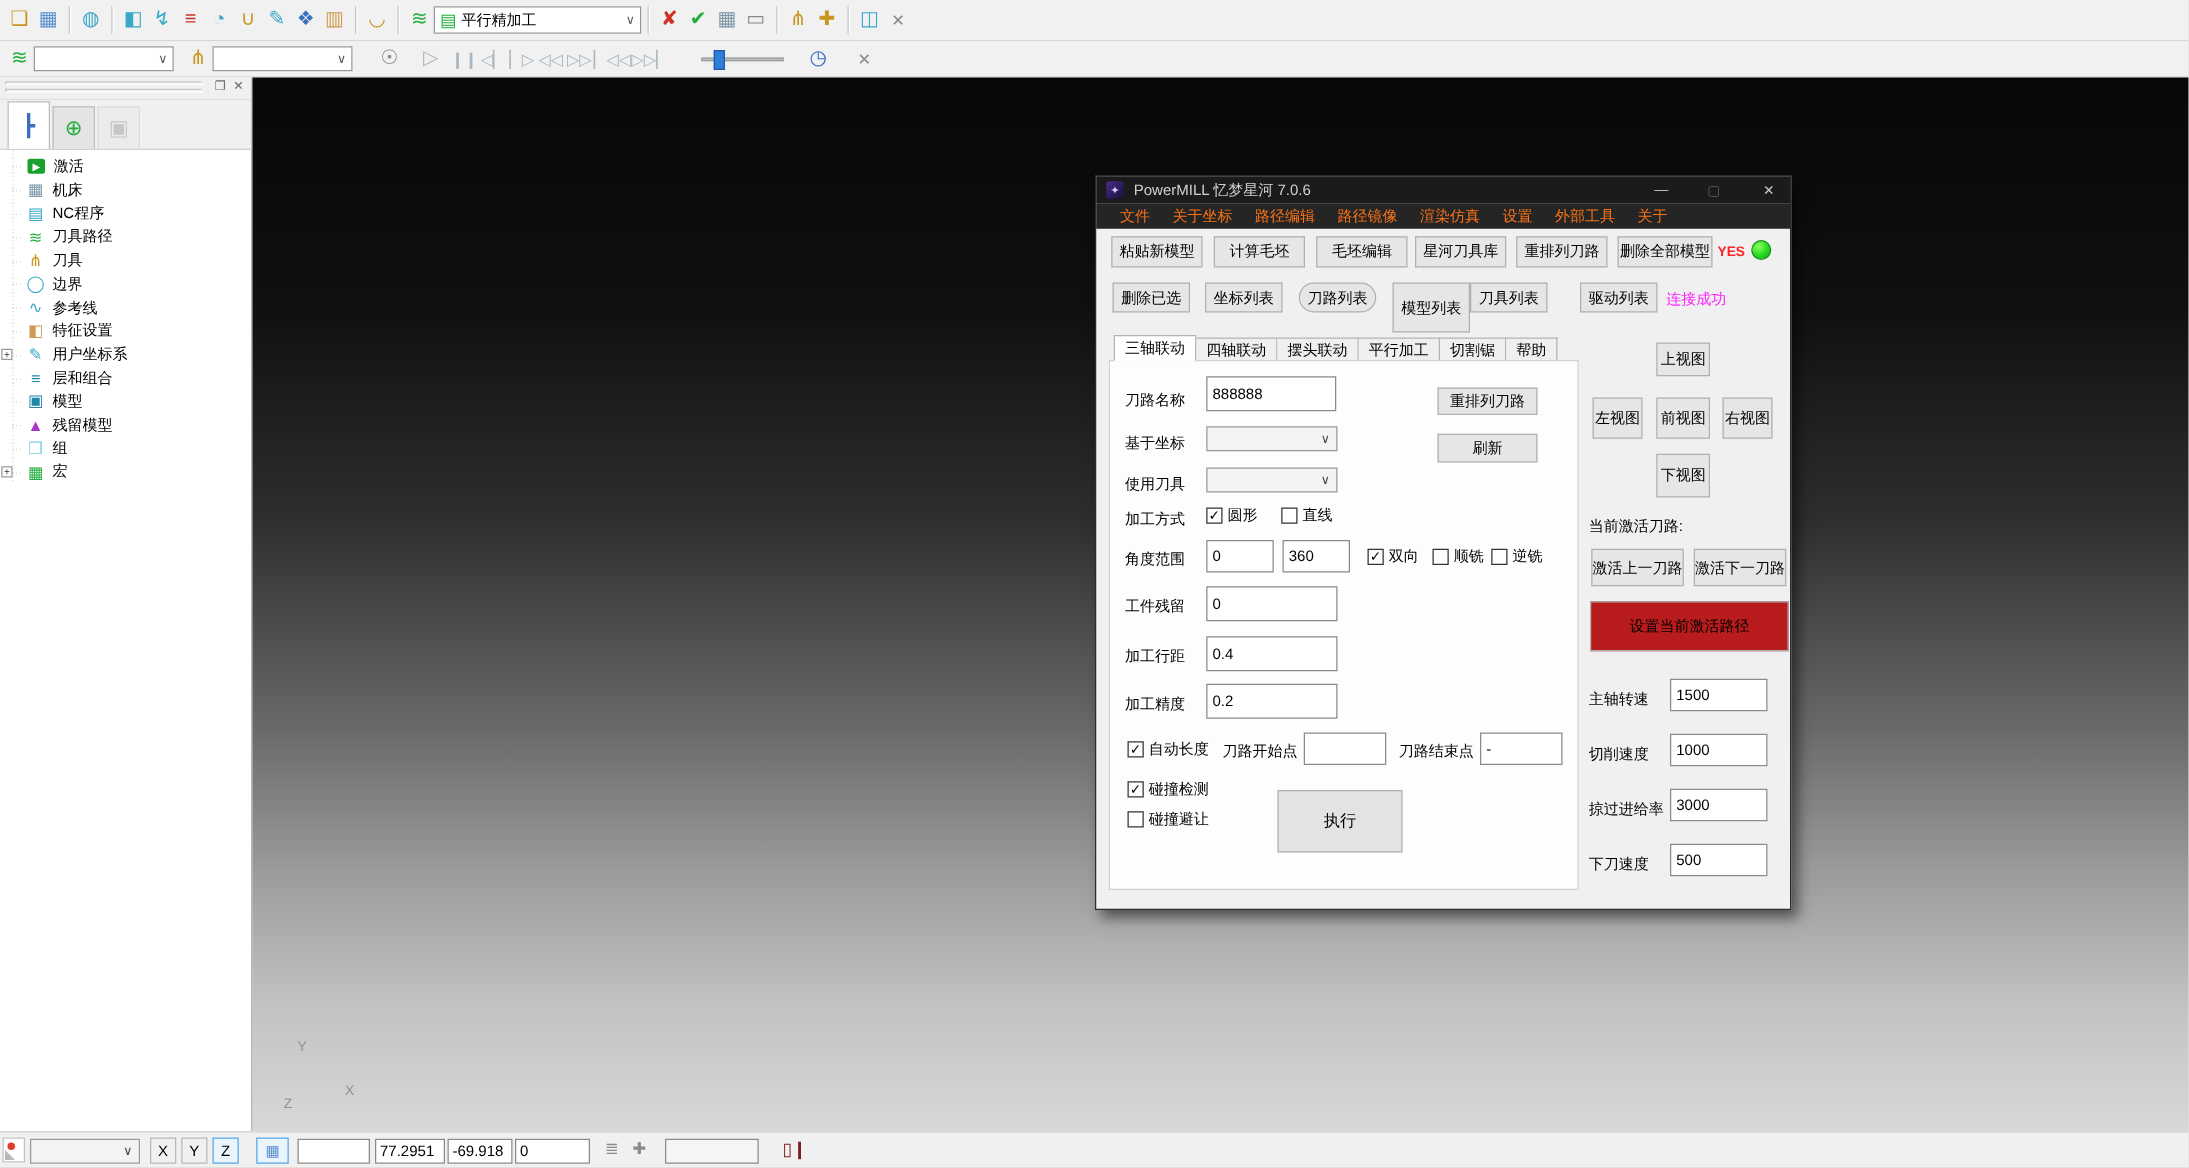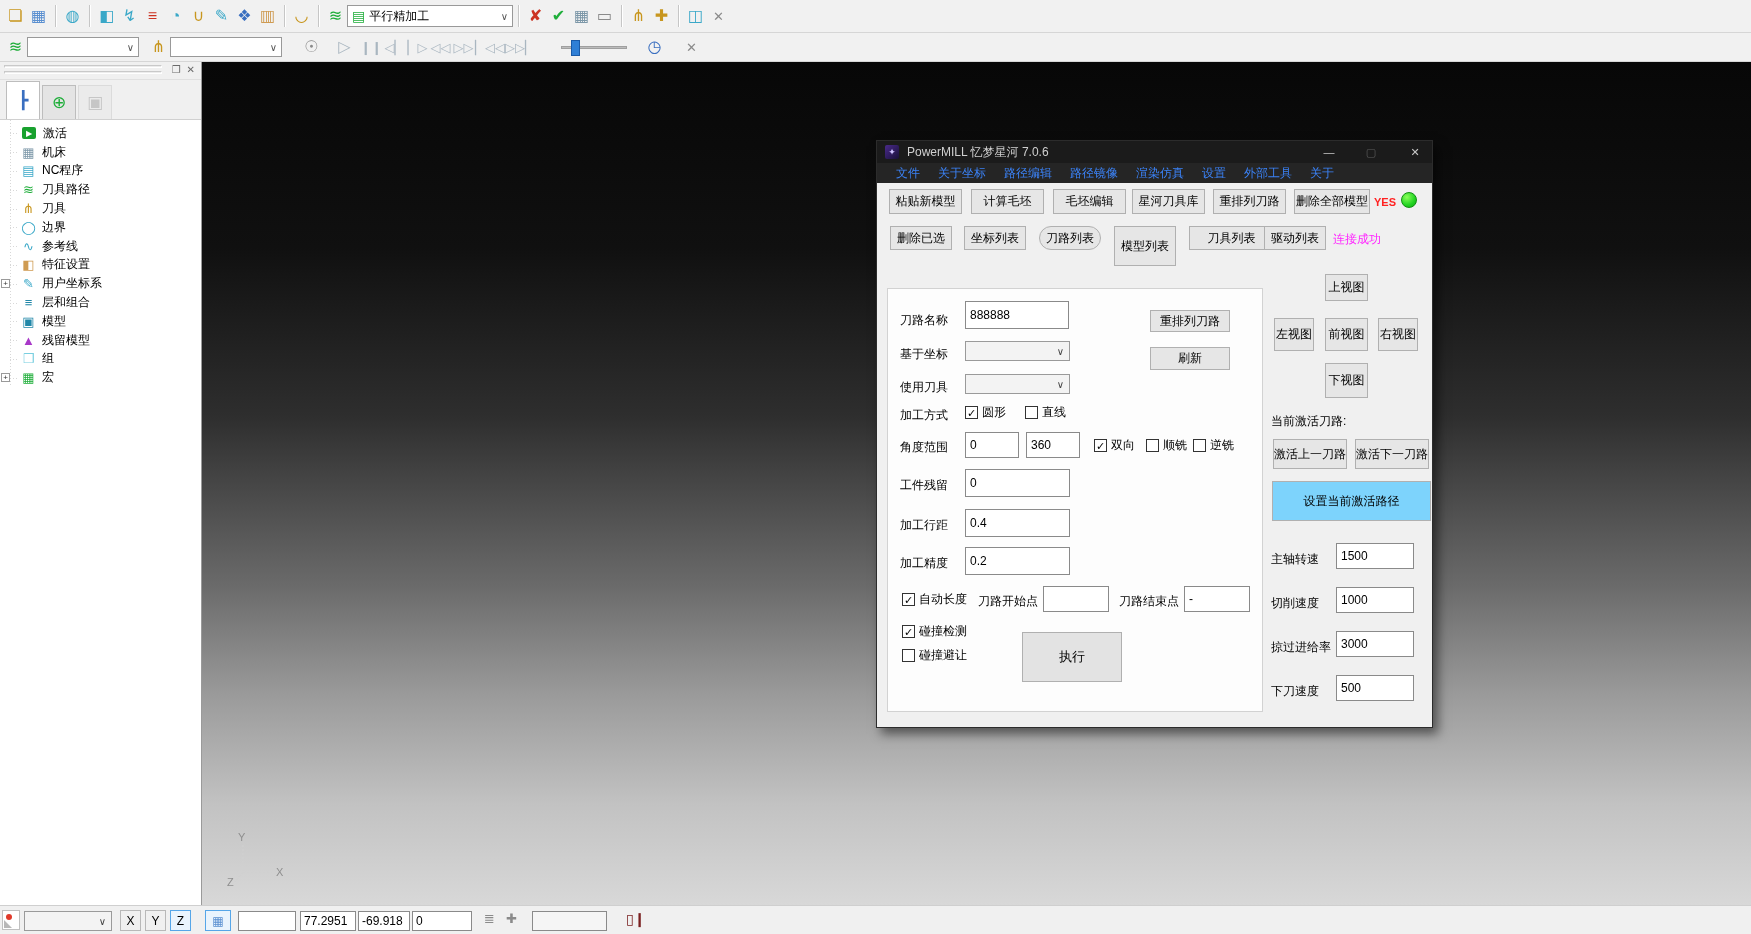--- a/index.html
+++ b/index.html
@@ -47,21 +47,21 @@
   .axis text{fill:#8f8f8f;font-size:11px;font-family:"Liberation Sans",sans-serif;}
   .axis line{stroke:#d0d0d0;stroke-dasharray:2 2;}
 
   
   .dlg{position:absolute;left:876px;top:140px;width:557px;height:588px;background:#f0f0f0;border:1px solid #2c2c2c;box-shadow:5px 6px 10px rgba(0,0,0,.5);}
   .dtitle{position:absolute;left:0;top:0;width:100%;height:22px;background:#1b1b1b;display:flex;align-items:center;}
   .dtitle .dicon{width:14px;height:14px;margin:0 8px 0 8px;background:linear-gradient(135deg,#4a2a8a,#181038);color:#cfc4ff;font-size:9px;display:flex;align-items:center;justify-content:center;border-radius:2px;}
   .dtitle .txt{color:#d0d0d0;font-size:12px;}
   .wbtn{position:absolute;top:0;width:34px;height:22px;color:#c8c8c8;font-size:11px;display:flex;align-items:center;justify-content:center;}
   .dmenu{position:absolute;left:0;top:22px;width:100%;height:20px;background:#252525;display:flex;align-items:center;padding-left:10px;}
-  .dmenu span{color:#3b82f6;font-size:12px;padding:0 9px;}
+  .dmenu span{color:#f97316;font-size:12px;padding:0 9px;}
   .btn{position:absolute;background:#e6e6e6;border:1px solid #b0b0b0;font-size:12px;color:#000;display:flex;align-items:center;justify-content:center;white-space:nowrap;}
   .yes{position:absolute;color:#ff2222;font-weight:bold;font-size:11px;}
   .gcircle{position:absolute;width:16px;height:16px;border-radius:50%;background:radial-gradient(circle at 35% 30%,#8aff5a,#21d321 60%,#14a814);border:1px solid #119011;}
   .linkok{position:absolute;color:#ff22ff;font-size:12px;}
   .dtabs{position:absolute;left:14px;top:128px;display:flex;align-items:flex-end;height:20px;}
   .dtab{height:19px;line-height:18px;padding:0 8px;font-size:12px;border:1px solid #b4b4b4;border-left:none;background:#efefef;color:#000;}
   .dtab:first-child{border-left:1px solid #b4b4b4;}
   .dtab.active{background:#ffffff;height:21px;border-bottom:1px solid #ffffff;position:relative;z-index:2;}
   .dpanel{position:absolute;left:10px;top:147px;width:376px;height:424px;background:#fdfdfd;border:1px solid #d2d2d2;}
   .flabel{position:absolute;font-size:12px;color:#000;white-space:nowrap;}
@@ -270,24 +270,32 @@
     <div class="btn" style="left:255px;top:48px;width:73px;height:25px;">星河刀具库</div>
     <div class="btn" style="left:336px;top:48px;width:73px;height:25px;">重排列刀路</div>
     <div class="btn" style="left:417px;top:48px;width:76px;height:25px;">删除全部模型</div>
     <span class="yes" style="left:497px;top:55px;">YES</span>
     <span class="gcircle" style="left:524px;top:51px;"></span>
 
     <div class="btn" style="left:13px;top:85px;width:62px;height:24px;">删除已选</div>
     <div class="btn" style="left:87px;top:85px;width:62px;height:24px;">坐标列表</div>
     <div class="btn" style="left:162px;top:85px;width:62px;height:24px;border-radius:12px;">刀路列表</div>
     <div class="btn" style="left:237px;top:85px;width:62px;height:40px;">模型列表</div>
-    <div class="btn" style="left:312px;top:85px;width:85px;height:24px;text-align:center;">刀具列表</div>
+    <div class="btn" style="left:299px;top:85px;width:62px;height:24px;text-align:center;">刀具列表</div>
     <div class="btn" style="left:387px;top:85px;width:62px;height:24px;">驱动列表</div>
     <span class="linkok" style="left:456px;top:90px;">连接成功</span>
 
+    <div class="dtabs">
+      <div class="dtab active">三轴联动</div>
+      <div class="dtab">四轴联动</div>
+      <div class="dtab">摆头联动</div>
+      <div class="dtab">平行加工</div>
+      <div class="dtab">切割锯</div>
+      <div class="dtab">帮助</div>
+    </div>
 
     <div class="dpanel">
       <span class="flabel" style="left:12px;top:23px;">刀路名称</span>
       <input class="fin" style="left: 77px; top: 12px; width: 104px; height: 28px;" value="888888">
 
       <span class="flabel" style="left:12px;top:57px;">基于坐标</span>
       <div class="dcombo" style="left:77px;top:52px;width:105px;">
         <span></span>
         <span class="arrow">∨</span>
       </div>
@@ -359,21 +367,21 @@
 
     <div class="btn" style="left:448px;top:133px;width:43px;height:27px;">上视图</div>
     <div class="btn" style="left:397px;top:177px;width:40px;height:33px;">左视图</div>
     <div class="btn" style="left:448px;top:177px;width:43px;height:33px;">前视图</div>
     <div class="btn" style="left:501px;top:177px;width:40px;height:33px;">右视图</div>
     <div class="btn" style="left:448px;top:222px;width:43px;height:35px;">下视图</div>
 
     <span class="rlabel" style="left:394px;top:272px;">当前激活刀路:</span>
     <div class="btn" style="left:396px;top:298px;width:74px;height:30px;">激活上一刀路</div>
     <div class="btn" style="left:478px;top:298px;width:74px;height:30px;">激活下一刀路</div>
-    <div class="btn" style="left:395px;top:340px;width:159px;height:40px;background:#7dd3fc;">设置当前激活路径</div>
+    <div class="btn" style="left:395px;top:340px;width:159px;height:40px;background:#b91c1c;">设置当前激活路径</div>
 
     <span class="rlabel" style="left:394px;top:410px;">主轴转速</span>
     <input class="fin" style="left: 459px; top: 402px; width: 78px; height: 26px;" value="1500">
     <span class="rlabel" style="left:394px;top:454px;">切削速度</span>
     <input class="fin" style="left: 459px; top: 446px; width: 78px; height: 26px;" value="1000">
     <span class="rlabel" style="left:394px;top:498px;">掠过进给率</span>
     <input class="fin" style="left: 459px; top: 490px; width: 78px; height: 26px;" value="3000">
     <span class="rlabel" style="left:394px;top:542px;">下刀速度</span>
     <input class="fin" style="left: 459px; top: 534px; width: 78px; height: 26px;" value="500">
   </div>

